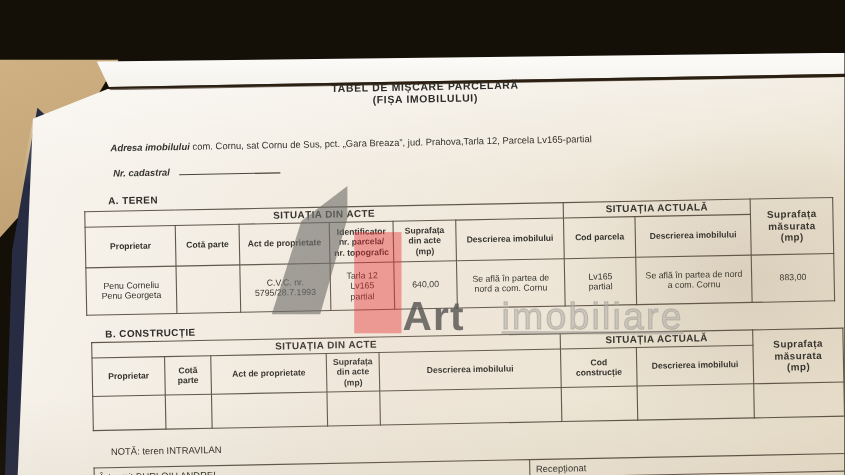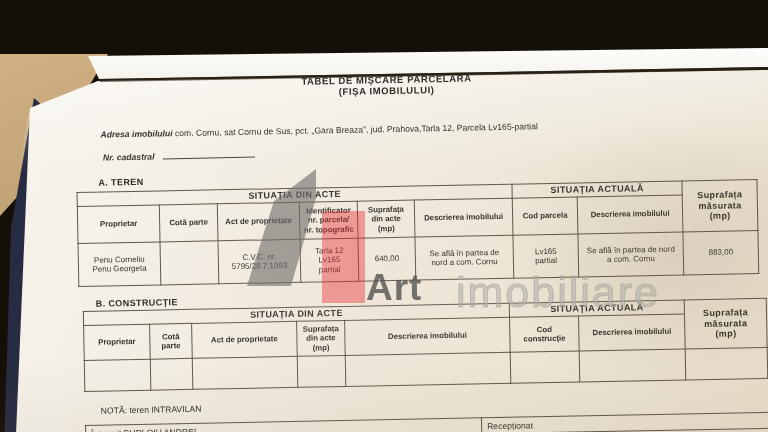--- a/index.html
+++ b/index.html
@@ -56,22 +56,22 @@
   .note-line{left:98px;top:358px;font-size:8.6px;color:#33322d;}
 
   
   #wm-stroke{left:0;top:0;width:768px;height:432px;pointer-events:none;z-index:50;
         background:rgba(112,110,107,.62);
         clip-path:polygon(274px 153px,316px 121px,316px 150px,291px 238px,247px 238px);}
   #wm-red{left:322px;top:163px;width:43px;height:92px;background:rgba(232,45,50,.42);
         pointer-events:none;z-index:50;}
   #wm-art{left:366px;top:221px;font-size:37px;font-weight:bold;color:rgba(88,86,84,.82);
         letter-spacing:1px;pointer-events:none;z-index:50;line-height:1;}
-  #wm-imob{left:456px;top:223px;font-size:43px;font-weight:200;color:rgba(178,174,168,.55);
-        -webkit-text-stroke:1px rgba(160,157,152,.55);letter-spacing:2px;pointer-events:none;z-index:50;line-height:1;}
+  #wm-imob{left:456px;top:223px;font-size:34px;font-weight:200;color:rgba(178,174,168,.55);
+        -webkit-text-stroke:1px rgba(160,157,152,.55);letter-spacing:2px;pointer-events:none;z-index:50;line-height:1;text-decoration:underline;}
 </style>
 </head>
 <body>
 
 <div id="page-root">
 
   <div id="table-surface" class="abs"></div>
   <div id="binder-edge" class="abs"></div>
   <div id="paper" class="abs"></div>
   <div id="paper-top-sheen" class="abs"></div>

